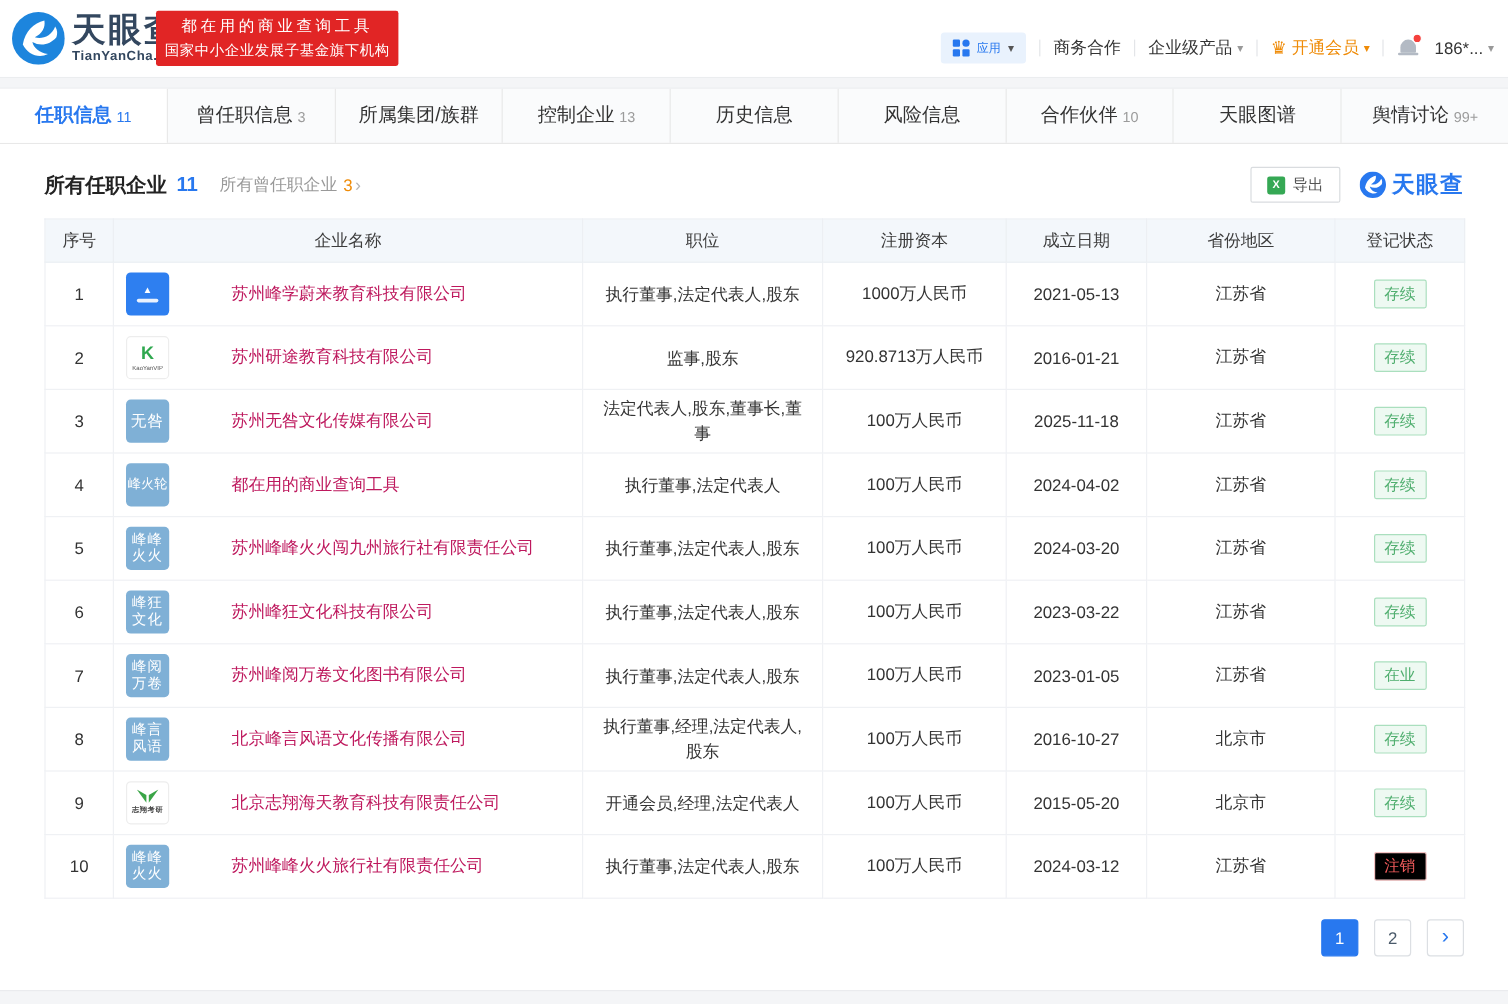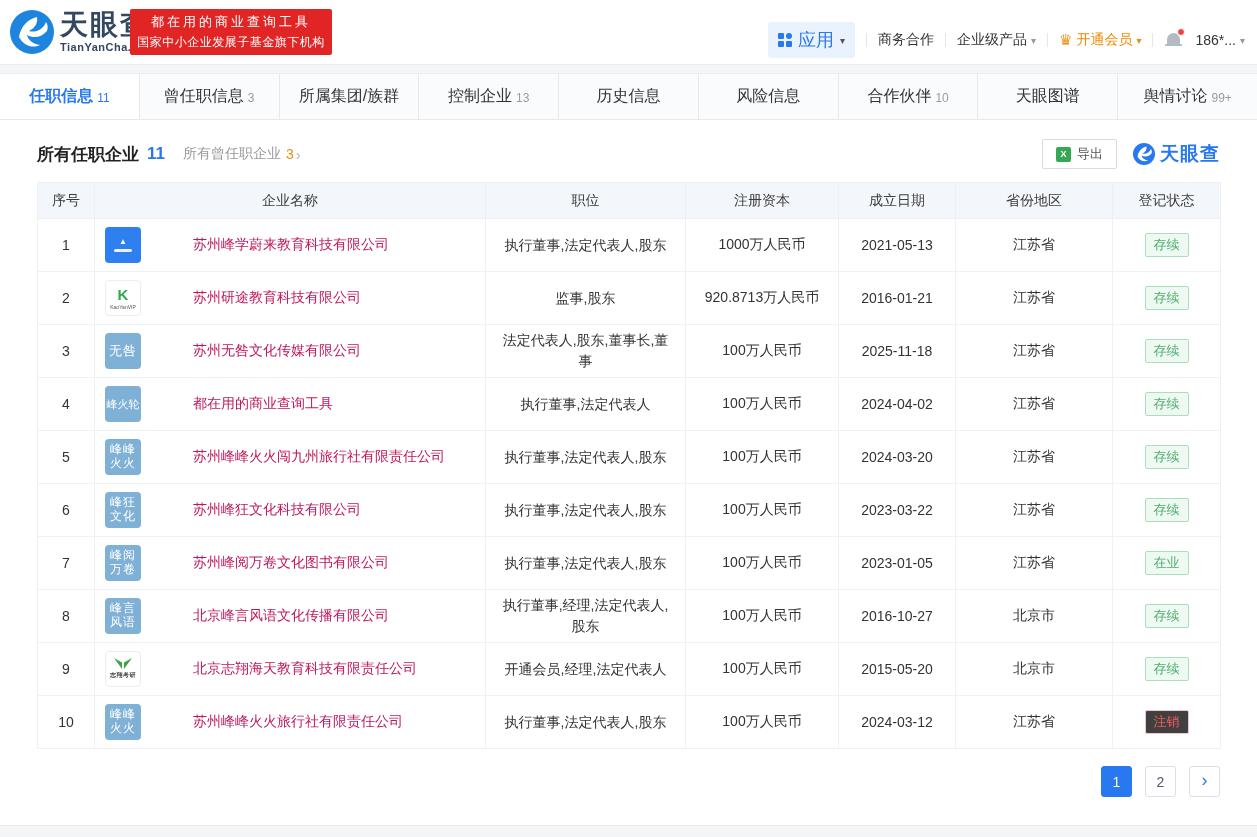--- a/index.html
+++ b/index.html
@@ -29,21 +29,21 @@
   .clear-icon { position:absolute; right:10px; top:8px; width:16px; height:16px; border-radius:50%;
     background:#c6c9cd; color:#fff; font-size:11px; line-height:16px; text-align:center; cursor:pointer; }
   .search-btn { width:70px; height:31px; background:#2878ef; color:#fff; border:none; font-size:14px;
     border-radius:0 2px 2px 0; margin-left:2px; cursor:pointer; font-family:"Liberation Sans", sans-serif; }
   .top-nav { position:absolute; right:12px; top:24px; height:32px; display:flex; align-items:center; gap:11px; }
   .apps-chip { display:flex; align-items:center; gap:6px; background:#e9f2fd; border-radius:3px;
     padding:6px 10px; cursor:pointer; }
   .grid-icon { width:14px; height:14px; display:grid; grid-template-columns:6px 6px; grid-template-rows:6px 6px; gap:2px; }
   .grid-icon i { background:#2878ef; border-radius:1px; }
   .grid-icon i.dot { border-radius:50%; }
-  .apps-label { color:#2878ef; font-size:18px; }
+  .apps-label { color:#2878ef; font-size:10px; }
   .caret { font-size:10px; color:#555; }
   .caret.lt { color:#999; }
   .nav-item { font-size:14px; color:#333; cursor:pointer; display:flex; align-items:center; gap:4px; }
   .nav-sep { width:1px; height:14px; background:#e3e5e8; }
   .vip { color:#ef8b07; font-size:14px; display:flex; align-items:center; gap:4px; cursor:pointer; }
   .crown-icon { font-size:15px; }
   .bell-wrap { position:relative; width:20px; height:20px; cursor:pointer; }
   .bell { position:absolute; left:3px; top:3px; width:13px; height:11px; background:#b3bac4;
     border-radius:7px 7px 1px 1px; }
   .bell:after { content:""; position:absolute; left:-2px; bottom:-2px; width:17px; height:2px;
@@ -94,21 +94,21 @@
   .logo-line.s3 { font-size:11px; letter-spacing:0; }
   .logo.brand-blue { background:#2e7ff0; }
   .tri { color:#fff; font-size:8px; line-height:1; }
   .brand-bar { width:18px; height:3px; background:#fff; border-radius:2px; margin-top:3px; opacity:.9; }
   .logo.white { background:#fff; border:1px solid #ededed; }
   .k-glyph { color:#2fa84f; font-weight:bold; font-size:15px; line-height:1; }
   .k-cap { font-size:5px; color:#555; margin-top:2px; }
   .z-cap { font-size:6px; color:#444; font-weight:bold; margin-top:1px; letter-spacing:.5px; }
   .badge { display:inline-block; font-size:13px; border-radius:2px; padding:2px 8px; line-height:1.35; }
   .badge.green { color:#4fae6e; background:#eef9f2; border:1px solid #aadfbe; }
-  .badge.red { color:#f15b5b; background:#404040; border:1px solid #f5c4c4; }
+  .badge.red { color:#f15b5b; background:#000000; border:1px solid #f5c4c4; }
   
   .pagination { margin-top:17px; display:flex; justify-content:flex-end; gap:13px; }
   .page-btn { min-width:31px; height:31px; border:1px solid #dcdfe3; background:#fff; border-radius:3px;
     font-size:14px; color:#4a5a6a; display:flex; align-items:center; justify-content:center; cursor:pointer; }
   .page-btn.current { background:#2878ef; border-color:#2878ef; color:#fff; }
   .page-btn.next { color:#2878ef; font-size:18px; padding-bottom:2px; }
   .footer-strip { position:absolute; left:0; right:0; bottom:0; height:12px; background:#f4f5f7;
     border-top:1px solid #eaebee; }
 </style>
 </head>

